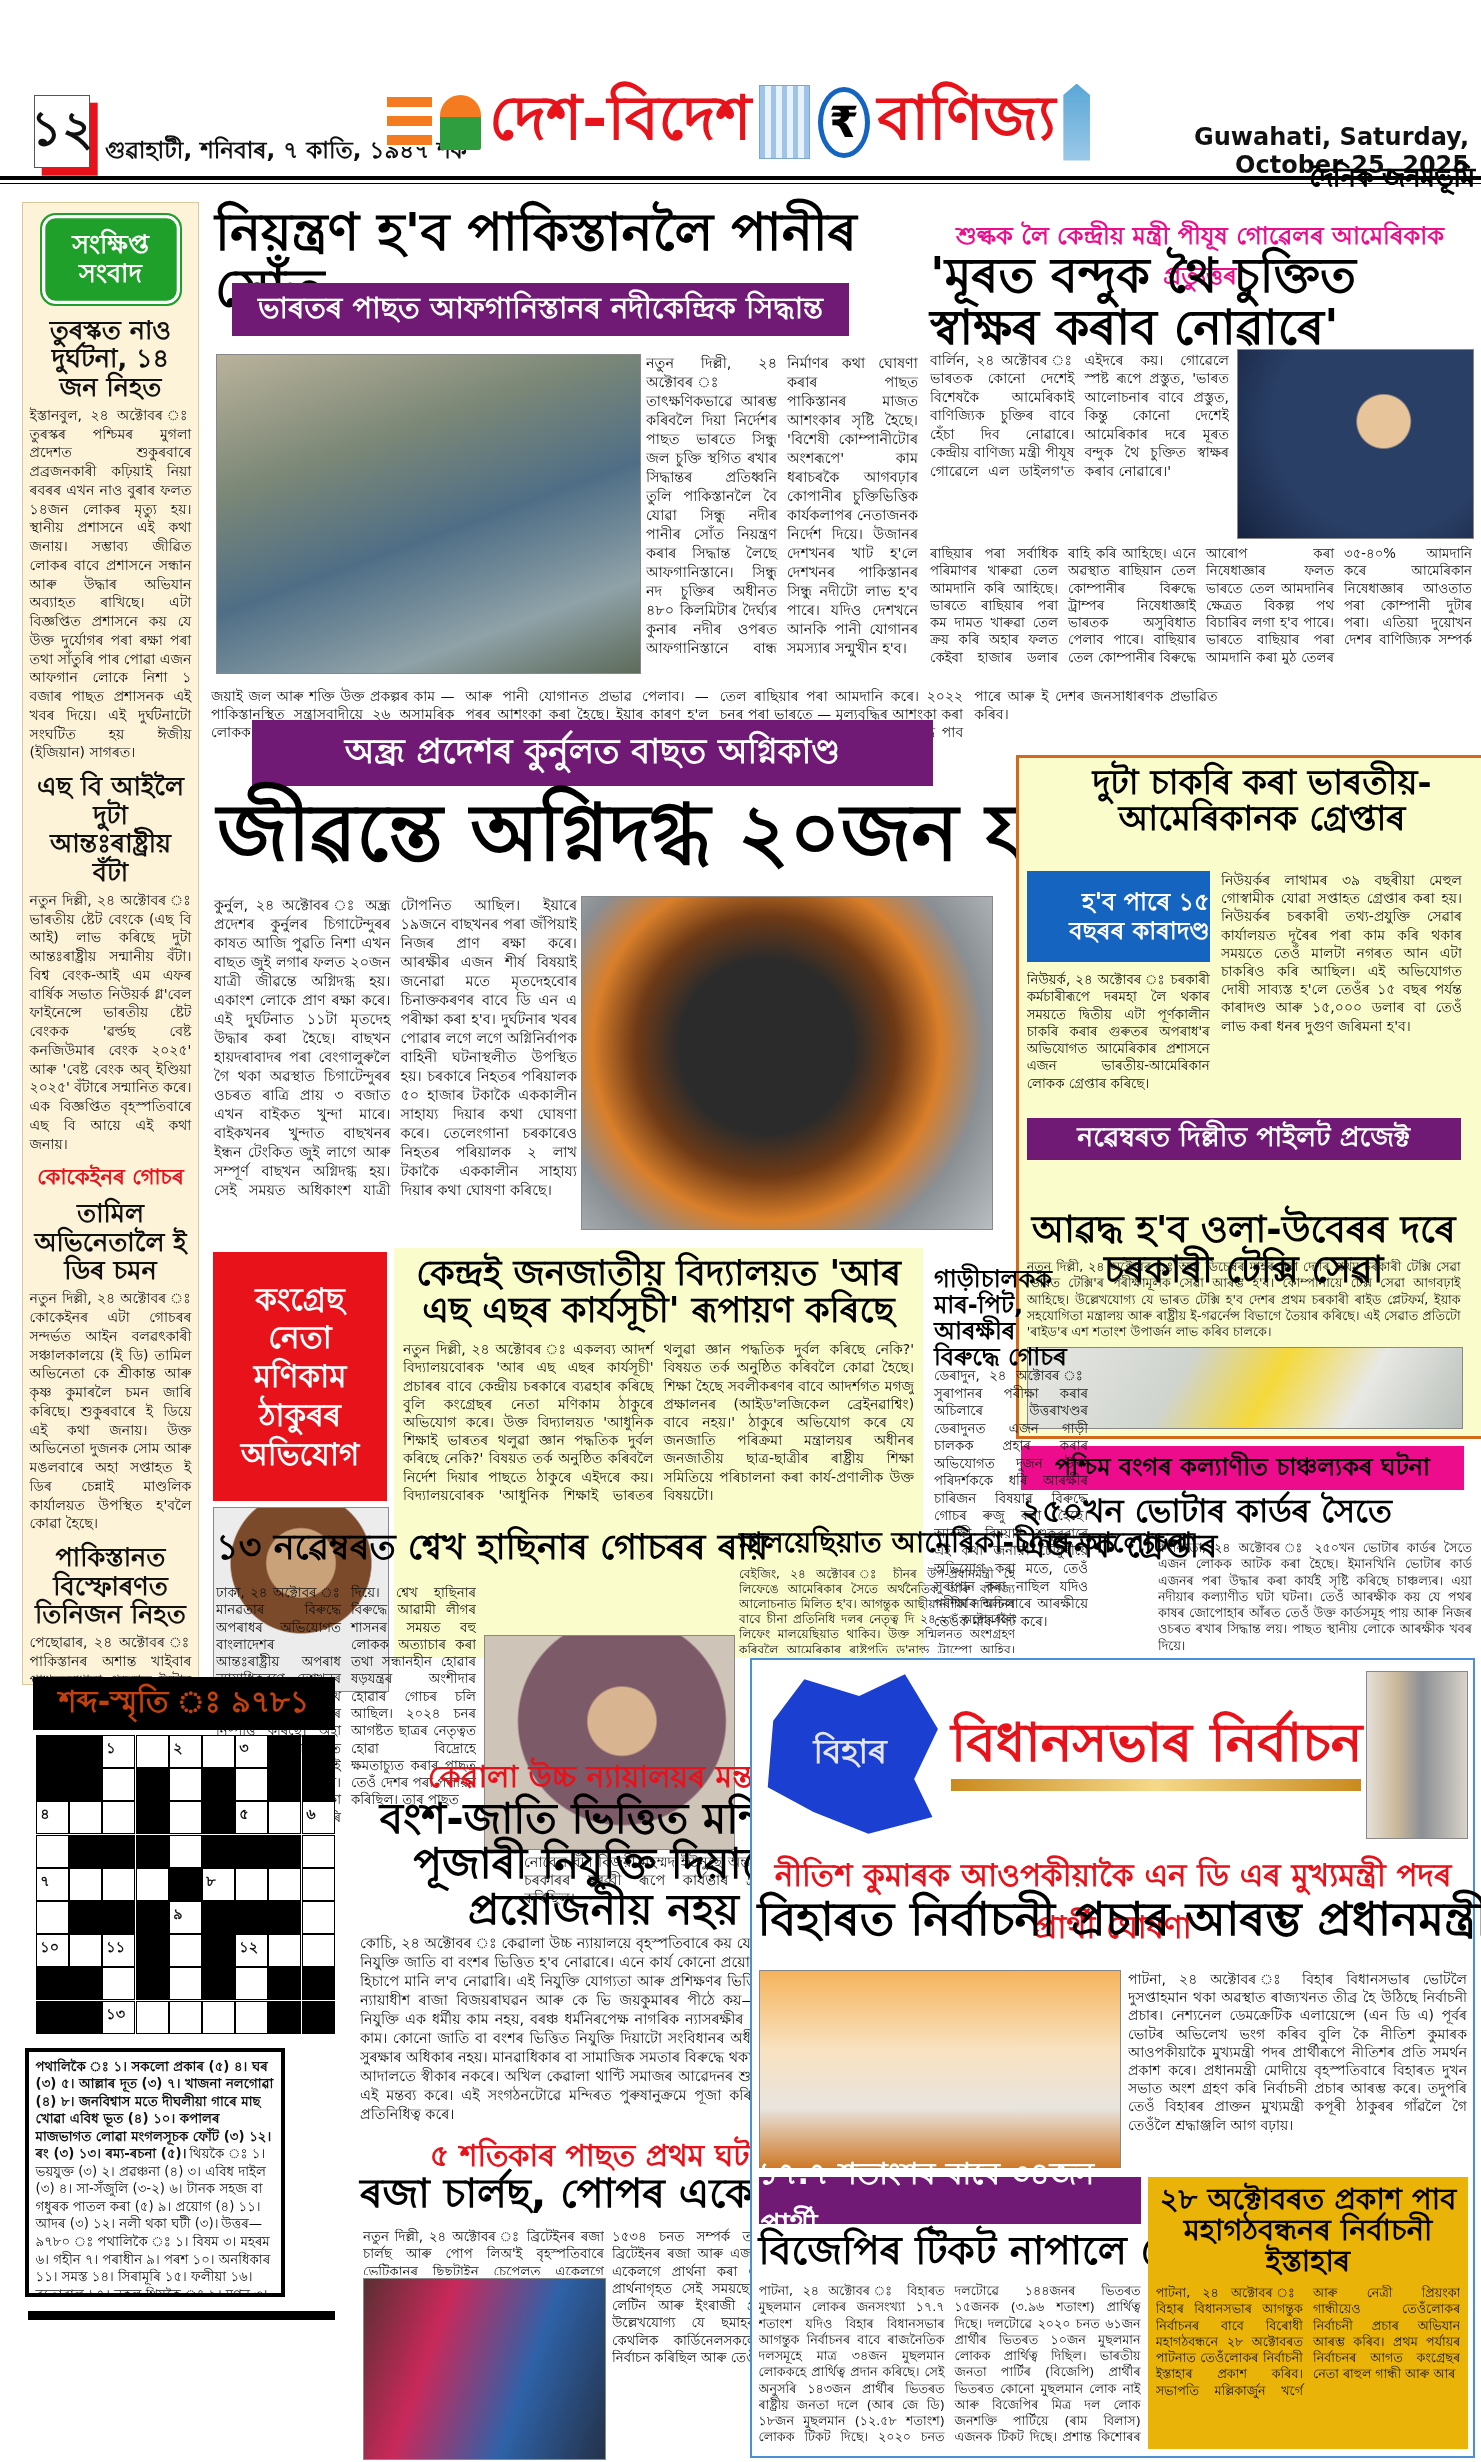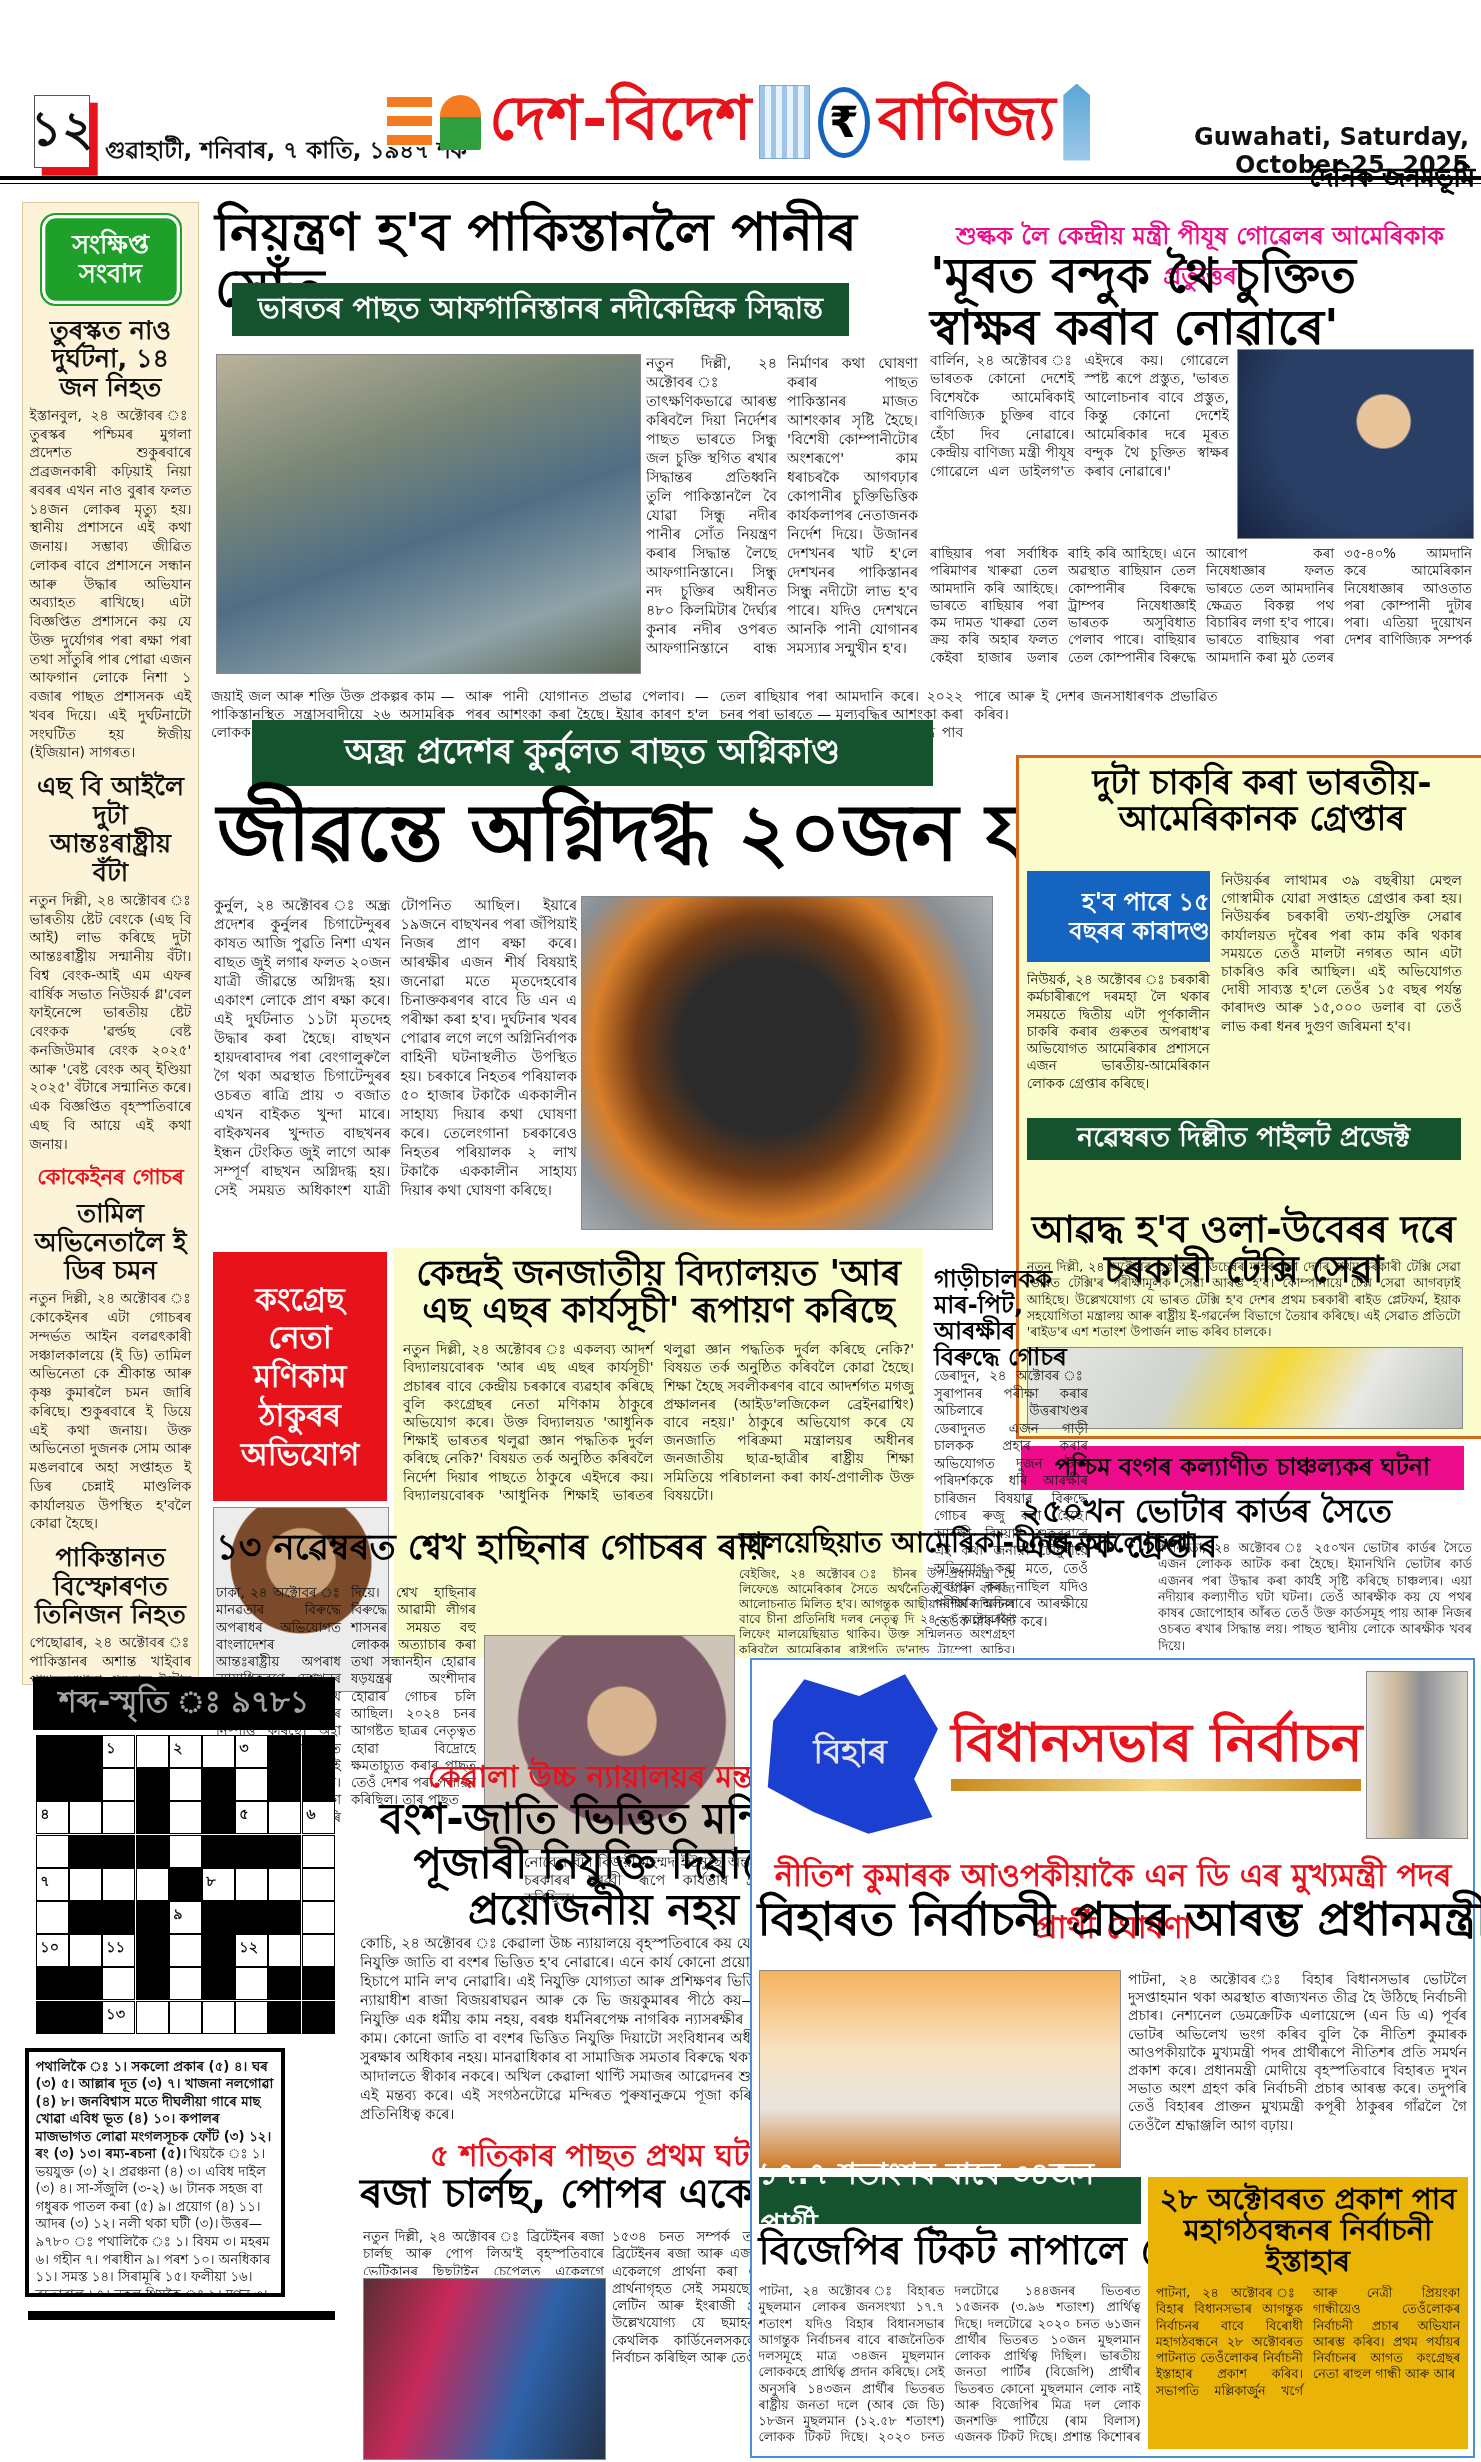--- a/index.html
+++ b/index.html
@@ -6,21 +6,21 @@
   body{width:1482px;height:2462px;position:relative;background:#ffffff;
        font-family:"DejaVu Sans","Liberation Sans",sans-serif;color:#111;}
   .abs{position:absolute;}
   .just{text-align:justify;}
   .c2{column-count:2;column-gap:10px;}
   .c4{column-count:4;column-gap:10px;}
   .c5{column-count:5;column-gap:11px;}
   .body-txt{font-size:14.4px;line-height:1.32;}
   .hl{font-weight:bold;color:#000;line-height:1.08;}
   .center{text-align:center;}
-  .red-bar{background:#14532d;color:#fff;font-weight:bold;display:flex;align-items:center;justify-content:center;}
+  .red-bar{background:#701a75;color:#fff;font-weight:bold;display:flex;align-items:center;justify-content:center;}
   .magenta-bar{color:#ec0c8c;font-weight:bold;}
   .kick-red{color:#e8121b;font-weight:bold;}
   .photo{background:linear-gradient(135deg,#9aa7a0 0%,#6b7f72 40%,#b9c4b4 70%,#55604f 100%);border:0.6px solid #888;}
   .ph-river{background:linear-gradient(160deg,#b9b29b 0%,#7c8877 30%,#4f6e86 55%,#8fa2a8 80%,#5d6b5a 100%);}
   .ph-goyal{background:radial-gradient(circle at 62% 38%,#e8c49a 0 14%,#2a3f66 15% 60%,#16233f 100%);}
   .ph-bus{background:radial-gradient(circle at 45% 45%,#2b2b2b 0 30%,#6e3a16 45%,#d97f2a 60%,#8a8f94 75%,#b9bec2 100%);}
   .ph-man{background:radial-gradient(circle at 50% 30%,#caa27a 0 22%,#7a4a2a 23% 45%,#ececec 46% 100%);}
   .ph-taxi{background:linear-gradient(120deg,#e8e8e4 0%,#cfd4cf 35%,#f5d93a 55%,#e8e8e4 75%,#b9c0bb 100%);}
   .ph-hasina{background:radial-gradient(circle at 55% 40%,#d9b491 0 18%,#7d5a68 19% 55%,#cfc4b8 56% 100%);}
   .ph-leaders{background:linear-gradient(90deg,#e5e0d8 0%,#cbb89a 30%,#8c8f94 55%,#d8d3c9 100%);}
@@ -147,21 +147,21 @@
 
 <div class="abs hl" style="left:216px;top:1529px;width:517px;font-size:35px;white-space:nowrap;">১৩ নৱেম্বৰত শ্বেখ হাছিনাৰ গোচৰৰ ৰায়</div>
 <div class="abs just c2" style="left:216px;top:1584px;width:260px;height:327px;overflow:hidden;font-size:13.3px;line-height:1.3;">ঢাকা, ২৪ অক্টোবৰ ঃ মানৱতাৰ বিৰুদ্ধে অপৰাধৰ অভিযোগত বাংলাদেশৰ আন্তঃৰাষ্ট্ৰীয় অপৰাধ ন্যায়াধিকৰণে দেশখনৰ প্ৰাক্তন প্ৰধানমন্ত্ৰী শ্বেখ হাছিনাৰ বিৰুদ্ধে বিচাৰ নিষ্পত্তি কৰিছে। অহা ১৩ নৱেম্বৰত ন্যায়াধিকৰণে এই গোচৰত ৰায় দিব। শুকুৰবাৰে ঢাকা ট্ৰিবিউনে এই বাতৰি দিয়ে। শ্বেখ হাছিনাৰ বিৰুদ্ধে আৱামী লীগৰ শাসনৰ সময়ত বহু লোকক অত্যাচাৰ কৰা তথা সন্ধানহীন হোৱাৰ ষড়যন্ত্ৰৰ অংশীদাৰ হোৱাৰ গোচৰ চলি আছিল। ২০২৪ চনৰ আগষ্টত ছাত্ৰৰ নেতৃত্বত হোৱা বিদ্ৰোহে ক্ষমতাচ্যুত কৰাৰ পাছত তেওঁ দেশৰ পৰা পলায়ন কৰিছিল। তাৰ পাছত</div>
 <div class="abs photo ph-hasina" style="left:484px;top:1635px;width:249px;height:213px;"></div>
 <div class="abs cap just" style="left:484px;top:1853px;width:249px;height:58px;overflow:hidden;font-weight:normal;">নোবেল বঁটা বিজয়ী মহম্মদ ইউনুছে অন্তৰ্বৰ্তী চৰকাৰৰ মুৰব্বী ৰূপে কাৰ্যভাৰ গ্ৰহণ কৰিছিল।</div>
 
 <div class="abs hl" style="left:739px;top:1528px;width:277px;font-size:28px;white-space:nowrap;">মালয়েছিয়াত আমেৰিকা-চীনৰ আলোচনা</div>
 <div class="abs just" style="left:739px;top:1567px;width:276px;height:86px;overflow:hidden;font-size:12px;line-height:1.26;">বেইজিং, ২৪ অক্টোবৰ ঃ চীনৰ উপ-প্ৰধানমন্ত্ৰী হে লিফেঙে আমেৰিকাৰ সৈতে অৰ্থনৈতিক আৰু বাণিজ্য আলোচনাত মিলিত হ'ব। আগন্তুক আছীয়ান শীৰ্ষ সন্মিলনৰ বাবে চীনা প্ৰতিনিধি দলৰ নেতৃত্ব দি ২৪-২৭ অক্টোবৰলৈ লিফেং মালয়েছিয়াত থাকিব। উক্ত সন্মিলনত অংশগ্ৰহণ কৰিবলৈ আমেৰিকাৰ ৰাষ্ট্ৰপতি ড'নাল্ড ট্ৰাম্পো আহিব। উল্লেখযোগ্য যে দুয়োখন দেশৰ মাজত বাণিজ্য যুদ্ধ চলি থকাৰ সময়তে এই বৈঠক অনুষ্ঠিত হ'ব।</div>
 
 <div class="abs" style="left:33px;top:1677px;width:302px;height:53px;background:#000;display:flex;align-items:center;justify-content:center;">
-  <span style="color:#a3a3a3;font-size:30px;font-weight:bold;">শব্দ-স্মৃতি ঃ ৯৭৮১</span>
+  <span style="color:#c2410c;font-size:30px;font-weight:bold;">শব্দ-স্মৃতি ঃ ৯৭৮১</span>
 </div>
 <div class="abs" id="xw-grid" style="left:36px;top:1735px;width:300px;height:300px;">
     <div class="xw-cell xw-b" style="left: 0px; top: 0px;"></div>
     <div class="xw-cell xw-b" style="left: 33px; top: 0px;"></div>
     <div class="xw-cell xw-w" style="left: 66px; top: 0px;">
       <span class="xw-n">১</span>
     </div>
     <div class="xw-cell xw-w" style="left: 100px; top: 0px;"></div>
     <div class="xw-cell xw-w" style="left: 133px; top: 0px;">
       <span class="xw-n">২</span>

